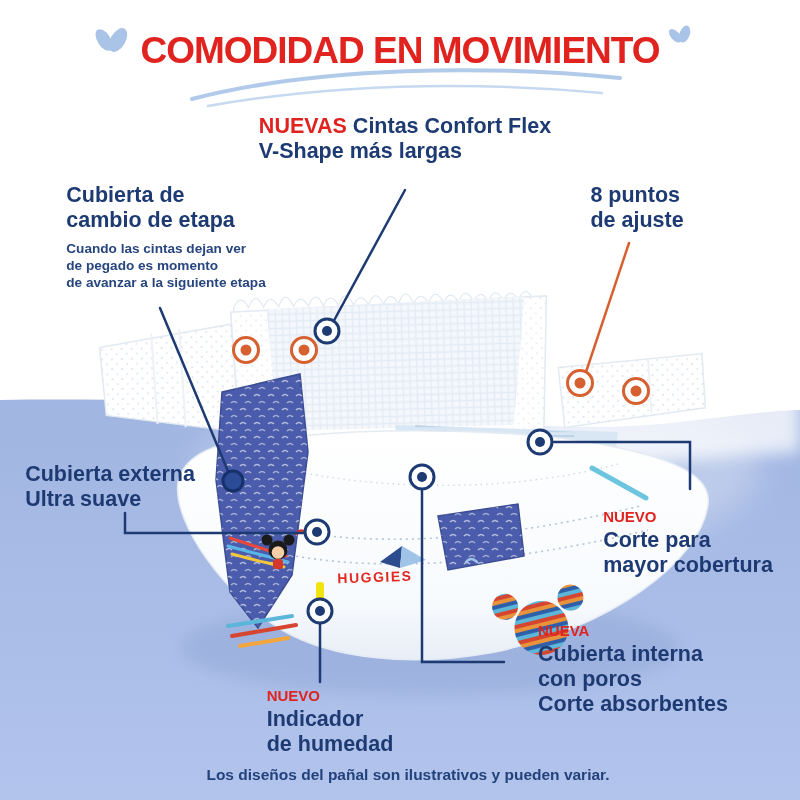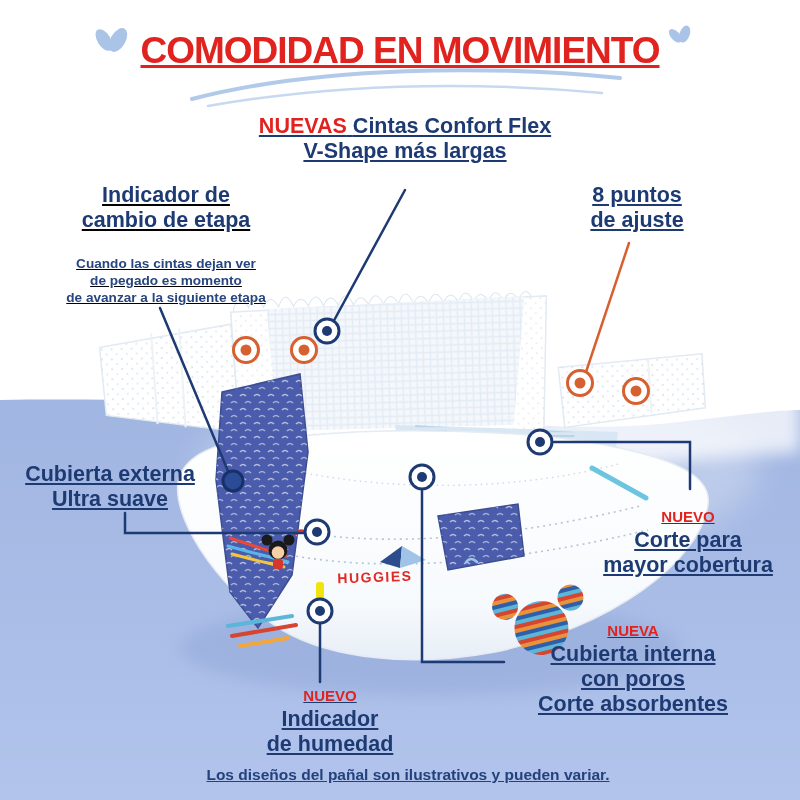--- a/index.html
+++ b/index.html
@@ -7,26 +7,26 @@
     --navy:#1d3a73;
     --navy-soft:#27457e;
     --orange:#d6602f;
     --bg-blue:#a9bde7;
   }
   *{margin:0;padding:0;box-sizing:border-box;}
   html,body{width:800px;height:800px;overflow:hidden;background:#fff;}
   body{font-family:"Liberation Sans",sans-serif;position:relative;}
   .stage{position:absolute;inset:0;width:800px;height:800px;}
   svg.art{position:absolute;left:0;top:0;}
-  .txt{position:absolute;transform:translateX(-50%);text-align:center;white-space:nowrap;z-index:5;text-decoration:underline;}
+  .txt{position:absolute;transform:translateX(-50%);text-align:left;white-space:nowrap;z-index:5;}
   .title{color:var(--title-red);font-size:37px;font-weight:800;letter-spacing:-1px;}
   .h{color:var(--navy);font-weight:800;font-size:21.5px;line-height:25px;}
   .badge{color:var(--title-red);font-weight:800;}
   .badge-line{color:var(--title-red);font-weight:800;font-size:15px;line-height:23px;}
-  .desc{color:var(--navy-soft);font-weight:600;font-size:13.6px;line-height:17px;margin-top:22px;}
+  .desc{color:var(--navy-soft);font-weight:600;font-size:13.6px;line-height:17px;margin-top:7px;}
   .disclaimer{color:#23427c;font-weight:700;font-size:15.5px;}
 </style>
 </head>
 <body>
 
 <div class="stage">
 
   <svg class="art" width="800" height="800" viewBox="0 0 800 800">
     <defs>
       <linearGradient id="bgGrad" x1="0" y1="0" x2="0" y2="1">
@@ -216,21 +216,21 @@
   </svg>
 
   <div class="txt title" style="left:400px;top:30px;">COMODIDAD EN MOVIMIENTO</div>
 
   <div class="txt h" style="left:405px;top:114px;">
     <div><span class="badge">NUEVAS</span> <span>Cintas Confort Flex</span></div>
     <div>V-Shape más largas</div>
   </div>
 
   <div class="txt" style="left:166px;top:183px;">
-    <div class="h">Indicador de</div>
+    <div class="h">Cubierta de</div>
     <div class="h">cambio de etapa</div>
     <div class="desc">
       <div>Cuando las cintas dejan ver</div>
       <div>de pegado es momento</div>
       <div>de avanzar a la siguiente etapa</div>
     </div>
   </div>
 
   <div class="txt h" style="left:637px;top:183px;">
     <div>8 puntos</div>

